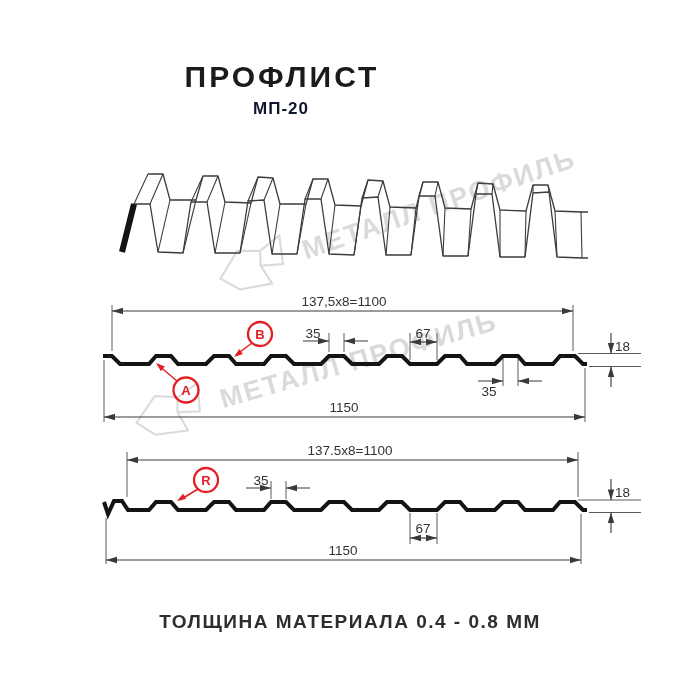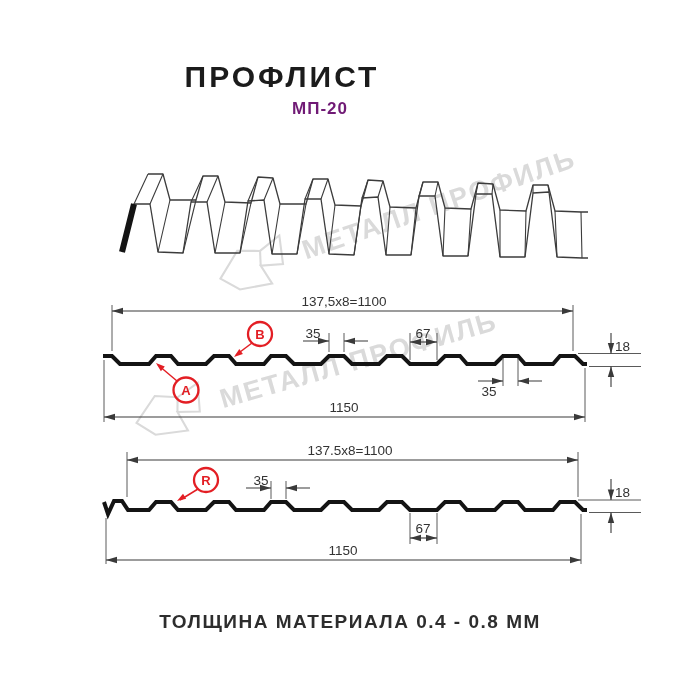--- a/index.html
+++ b/index.html
@@ -3,21 +3,21 @@
 <meta charset="utf-8">
 <style>
   html,body{margin:0;padding:0;}
   body{width:700px;height:700px;background:#ffffff;position:relative;overflow:hidden;
        font-family:"Liberation Sans", sans-serif;}
   .page{position:absolute;inset:0;background:#fff;}
 
   .title{position:absolute;left:0;top:60px;width:564px;text-align:center;
          font-size:30px;font-weight:700;letter-spacing:3px;color:#1b1b1b;}
   .subtitle{position:absolute;left:0;top:99px;width:562px;text-align:center;
-            font-size:17px;font-weight:700;letter-spacing:1px;color:#701a75;margin-left:39px;}
+            font-size:17px;font-weight:700;letter-spacing:1px;color:#0f172a;}
   .footer-note{position:absolute;left:0;top:611px;width:700px;text-align:center;
                font-size:19px;font-weight:700;letter-spacing:1.5px;color:#2d2d2d;}
 
   .wm{position:absolute;display:flex;align-items:center;gap:14px;
       color:#dadada;pointer-events:none;white-space:nowrap;}
   .wm .wm-text{font-size:27px;font-weight:700;letter-spacing:2px;}
   .wm1{left:216px;top:252px;transform:rotate(-19deg);transform-origin:left center;}
   .wm2{left:132px;top:396px;transform:rotate(-16deg);transform-origin:left center;}
 
   svg.drawing{position:absolute;left:0;top:0;}

